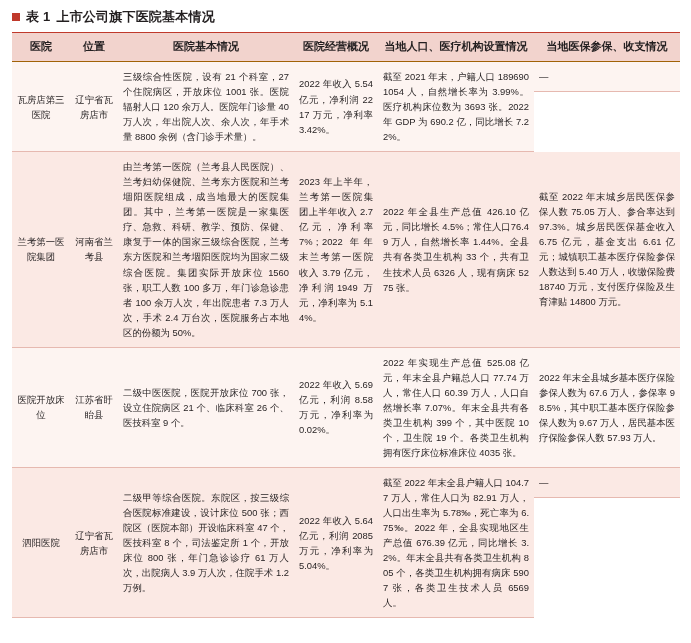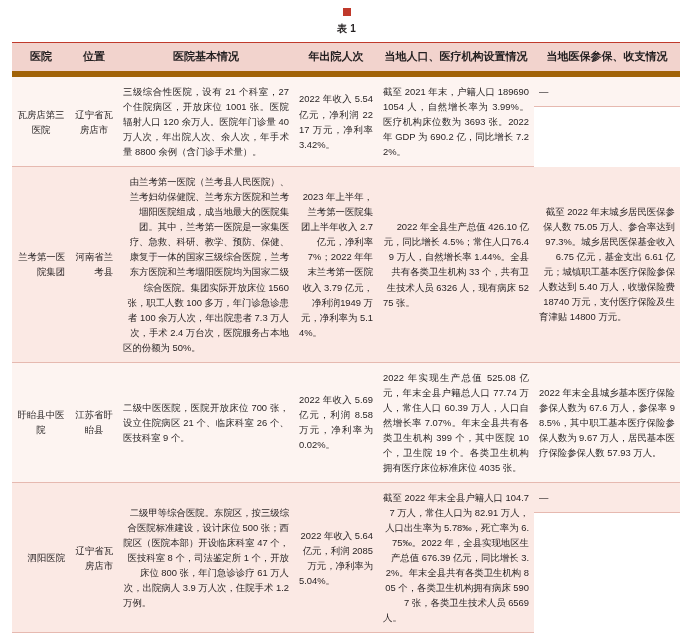--- a/index.html
+++ b/index.html
@@ -19,25 +19,24 @@
     height: 643px;
     position: relative;
     box-sizing: border-box;
     padding: 0;
   }
   .caption {
     display: flex;
     align-items: center;
     gap: 6px;
     padding: 8px 10px 6px 12px;
-    font-size: 10px;
+    font-size: 13px;
     font-weight: bold;
     color: #231f20;
     letter-spacing: 0.2px;
-    flex-direction: column;
   }
   .caption .bullet {
     display: inline-block;
     width: 8px;
     height: 8px;
     background: #c0392b;
     flex: 0 0 auto;
   }
   .caption .cap-label {
     font-weight: bold;
@@ -51,34 +50,34 @@
   table.main thead th {
     background: #f2d3cd;
     color: #231f20;
     font-size: 11px;
     font-weight: bold;
     text-align: center;
     vertical-align: middle;
     padding: 6px 4px;
     border: none;
     border-top: 1.4px solid #c0392b;
-    border-bottom: 6px solid #a16207;
+    border-bottom: 1px solid #a16207;
     line-height: 1.45;
   }
   table.main tbody td {
     font-size: 9.4px;
     line-height: 1.6;
     vertical-align: middle;
     padding: 7px 5px;
     border-bottom: 1px solid #e6b9b0;
     color: #231f20;
     word-break: break-all;
   }
   tbody tr.band-a td { background: #fdf4f1; }
-  tbody tr.band-b td { background: #fbe9e4; text-align: right; }
+  tbody tr.band-b td { background: #fbe9e4; }
   td.c-hospital, td.c-location {
     text-align: center;
     font-weight: normal;
   }
   td.c-basic, td.c-ops, td.c-pop, td.c-insurance {
     text-align: justify;
     text-align-last: left;
   }
   td.c-ops { text-align: justify; }
   .col-hospital { width: 58px; }
@@ -95,37 +94,38 @@
   }
 </style>
 </head>
 <body>
 
 <div class="page">
 
   <div class="caption">
     <span class="bullet"></span>
     <span class="cap-label">表 1</span>
+    <span class="cap-title">上市公司旗下医院基本情况</span>
   </div>
 
   <table class="main">
     <colgroup>
       <col class="col-hospital">
       <col class="col-location">
       <col class="col-basic">
       <col class="col-ops">
       <col class="col-pop">
       <col class="col-insurance">
     </colgroup>
     <thead>
       <tr>
         <th>医院</th>
         <th>位置</th>
         <th>医院基本情况</th>
-        <th>年出院人次</th>
+        <th>医院经营概况</th>
         <th>当地人口、医疗机构设置情况</th>
         <th>当地医保参保、收支情况</th>
       </tr>
     </thead>
     <tbody>
       <tr class="band-a">
         <td class="c-hospital">瓦房店第三医院</td>
         <td class="c-location">辽宁省瓦房店市</td>
         <td class="c-basic">三级综合性医院，设有 21 个科室，27 个住院病区，开放床位 1001 张。医院辐射人口 120 余万人。医院年门诊量 40 万人次，年出院人次、余人次，年手术量 8800 余例（含门诊手术量）。</td>
         <td class="c-ops">2022 年收入 5.54 亿元，净利润 2217 万元，净利率 3.42%。</td>
@@ -134,21 +134,21 @@
       </tr>
       <tr class="band-b">
         <td class="c-hospital">兰考第一医院集团</td>
         <td class="c-location">河南省兰考县</td>
         <td class="c-basic">由兰考第一医院（兰考县人民医院）、兰考妇幼保健院、兰考东方医院和兰考堌阳医院组成，成当地最大的医院集团。其中，兰考第一医院是一家集医疗、急救、科研、教学、预防、保健、康复于一体的国家三级综合医院，兰考东方医院和兰考堌阳医院均为国家二级综合医院。集团实际开放床位 1560 张，职工人数 100 多万，年门诊急诊患者 100 余万人次，年出院患者 7.3 万人次，手术 2.4 万台次，医院服务占本地区的份额为 50%。</td>
         <td class="c-ops">2023 年上半年，兰考第一医院集团上半年收入 2.7 亿元，净利率 7%；2022 年年末兰考第一医院收入 3.79 亿元，净利润1949 万元，净利率为 5.14%。</td>
         <td class="c-pop">2022 年全县生产总值 426.10 亿元，同比增长 4.5%；常住人口76.49 万人，自然增长率 1.44%。全县共有各类卫生机构 33 个，共有卫生技术人员 6326 人，现有病床 5275 张。</td>
         <td class="c-insurance">截至 2022 年末城乡居民医保参保人数 75.05 万人、参合率达到 97.3%。城乡居民医保基金收入 6.75 亿元，基金支出 6.61 亿元；城镇职工基本医疗保险参保人数达到 5.40 万人，收缴保险费 18740 万元，支付医疗保险及生育津贴 14800 万元。</td>
       </tr>
       <tr class="band-a">
-        <td class="c-hospital">盱眙县中医院</td>
+        <td class="c-hospital">医院开放床位</td>
         <td class="c-location">江苏省盱眙县</td>
         <td class="c-basic">二级中医医院，医院开放床位 700 张，设立住院病区 21 个、临床科室 26 个、医技科室 9 个。</td>
         <td class="c-ops">2022 年收入 5.69 亿元，利润 8.58 万元，净利率为 0.02%。</td>
         <td class="c-pop">2022 年实现生产总值 525.08 亿元，年末全县户籍总人口 77.74 万人，常住人口 60.39 万人，人口自然增长率 7.07%。年末全县共有各类卫生机构 399 个，其中医院 10 个，卫生院 19 个。各类卫生机构拥有医疗床位标准床位 4035 张。</td>
         <td class="c-insurance">2022 年末全县城乡基本医疗保险参保人数为 67.6 万人，参保率 98.5%，其中职工基本医疗保险参保人数为 9.67 万人，居民基本医疗保险参保人数 57.93 万人。</td>
       </tr>
       <tr class="band-b">
         <td class="c-hospital">泗阳医院</td>
         <td class="c-location">辽宁省瓦房店市</td>
         <td class="c-basic">二级甲等综合医院。东院区，按三级综合医院标准建设，设计床位 500 张；西院区（医院本部）开设临床科室 47 个，医技科室 8 个，司法鉴定所 1 个，开放床位 800 张，年门急诊诊疗 61 万人次，出院病人 3.9 万人次，住院手术 1.2 万例。</td>

